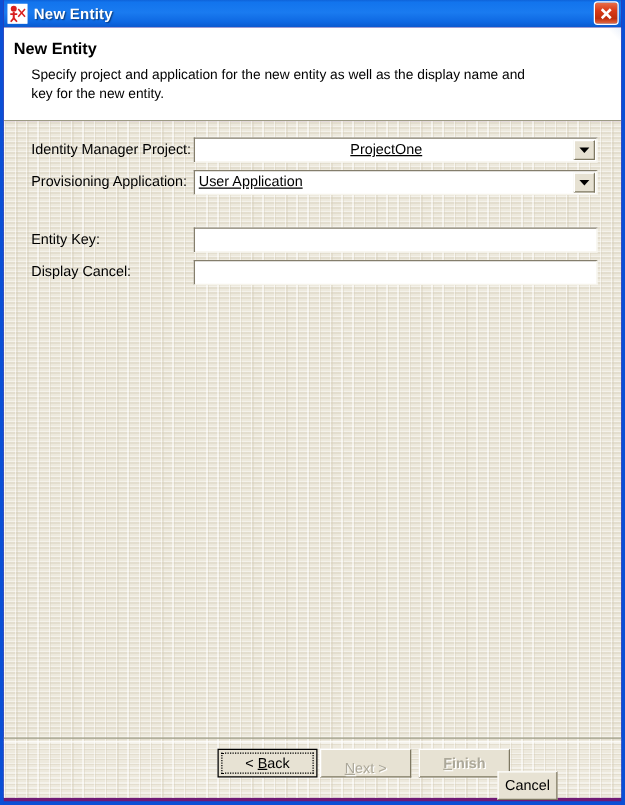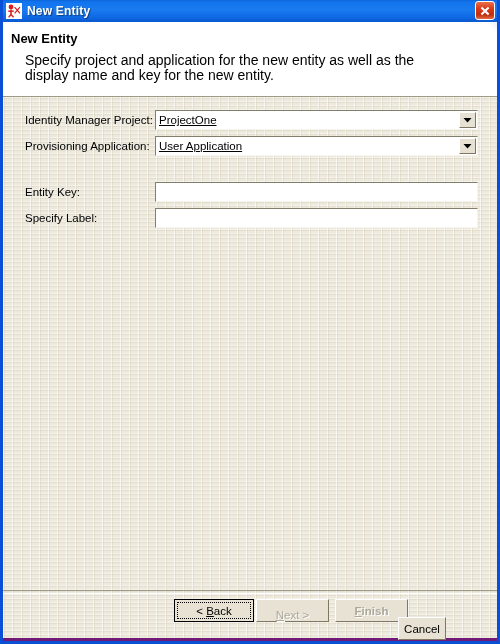--- a/index.html
+++ b/index.html
@@ -103,21 +103,21 @@
     top: 9px;
     font-size: 13px;
     font-weight: bold;
     color: #000000;
   }
   .header-desc {
     position: absolute;
     left: 22px;
     top: 31px;
     width: 400px;
-    font-size: 14px;
+    font-size: 11px;
     color: #000000;
     line-height: 15px;
   }
 
   
   .body {
     position: relative;
     height: 541px;
     box-sizing: border-box;
     background-color: #EDE9DD;
@@ -307,21 +307,21 @@
   </div>
 
   <div class="header">
     <span class="header-arc"></span>
     <div class="header-title">New Entity</div>
     <div class="header-desc">Specify project and application for the new entity as well as the display name and key for the new entity.</div>
   </div>
 
   <div class="body">
 
-    <div class="field-row" style="top:13px;">
+    <div class="field-row" style="top:13px;text-align:center;">
       <span class="field-label">Identity Manager Project:</span>
       <span class="combo">
         <span class="combo-value">ProjectOne</span>
         <span class="combo-arrow">
           <svg width="9" height="6" viewBox="0 0 9 6">
             <path d="M0.5 1 L8.5 1 L4.5 5.4 Z" fill="#000000"></path>
           </svg>
         </span>
       </span>
     </div>
@@ -337,21 +337,21 @@
         </span>
       </span>
     </div>
 
     <div class="field-row" style="top:85px;">
       <span class="field-label">Entity Key:</span>
       <input class="textfield" type="text" value="" style="">
     </div>
 
     <div class="field-row" style="top:111px;">
-      <span class="field-label">Specify Label:</span>
+      <span class="field-label">Display Cancel:</span>
       <input class="textfield" type="text" value="" style="">
     </div>
 
     <div class="footer">
       <div class="separator"></div>
       <div class="btnbar">
 
         <button class="pbtn default" style="left:171px; width:80px;">
           <span class="focusring"></span>
           <span>&lt;&nbsp;<span class="mn">B</span>ack</span>

